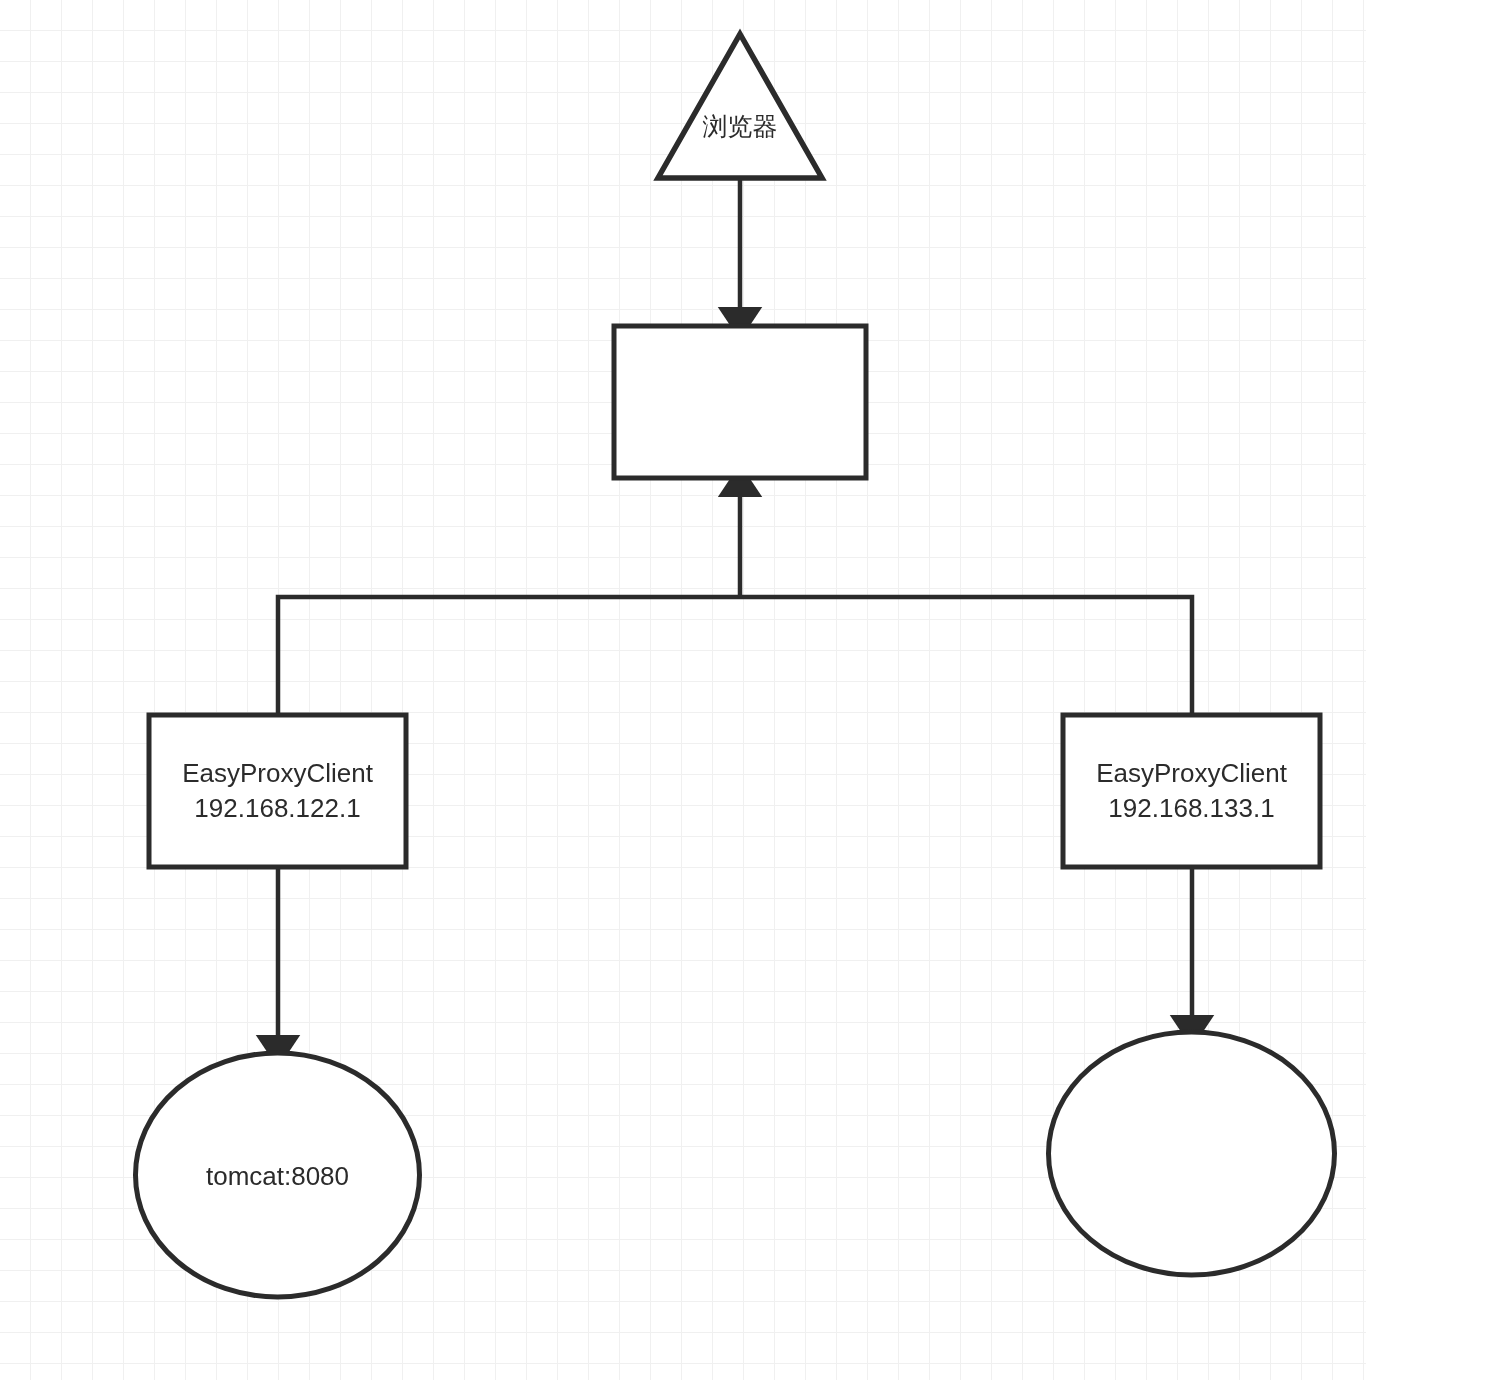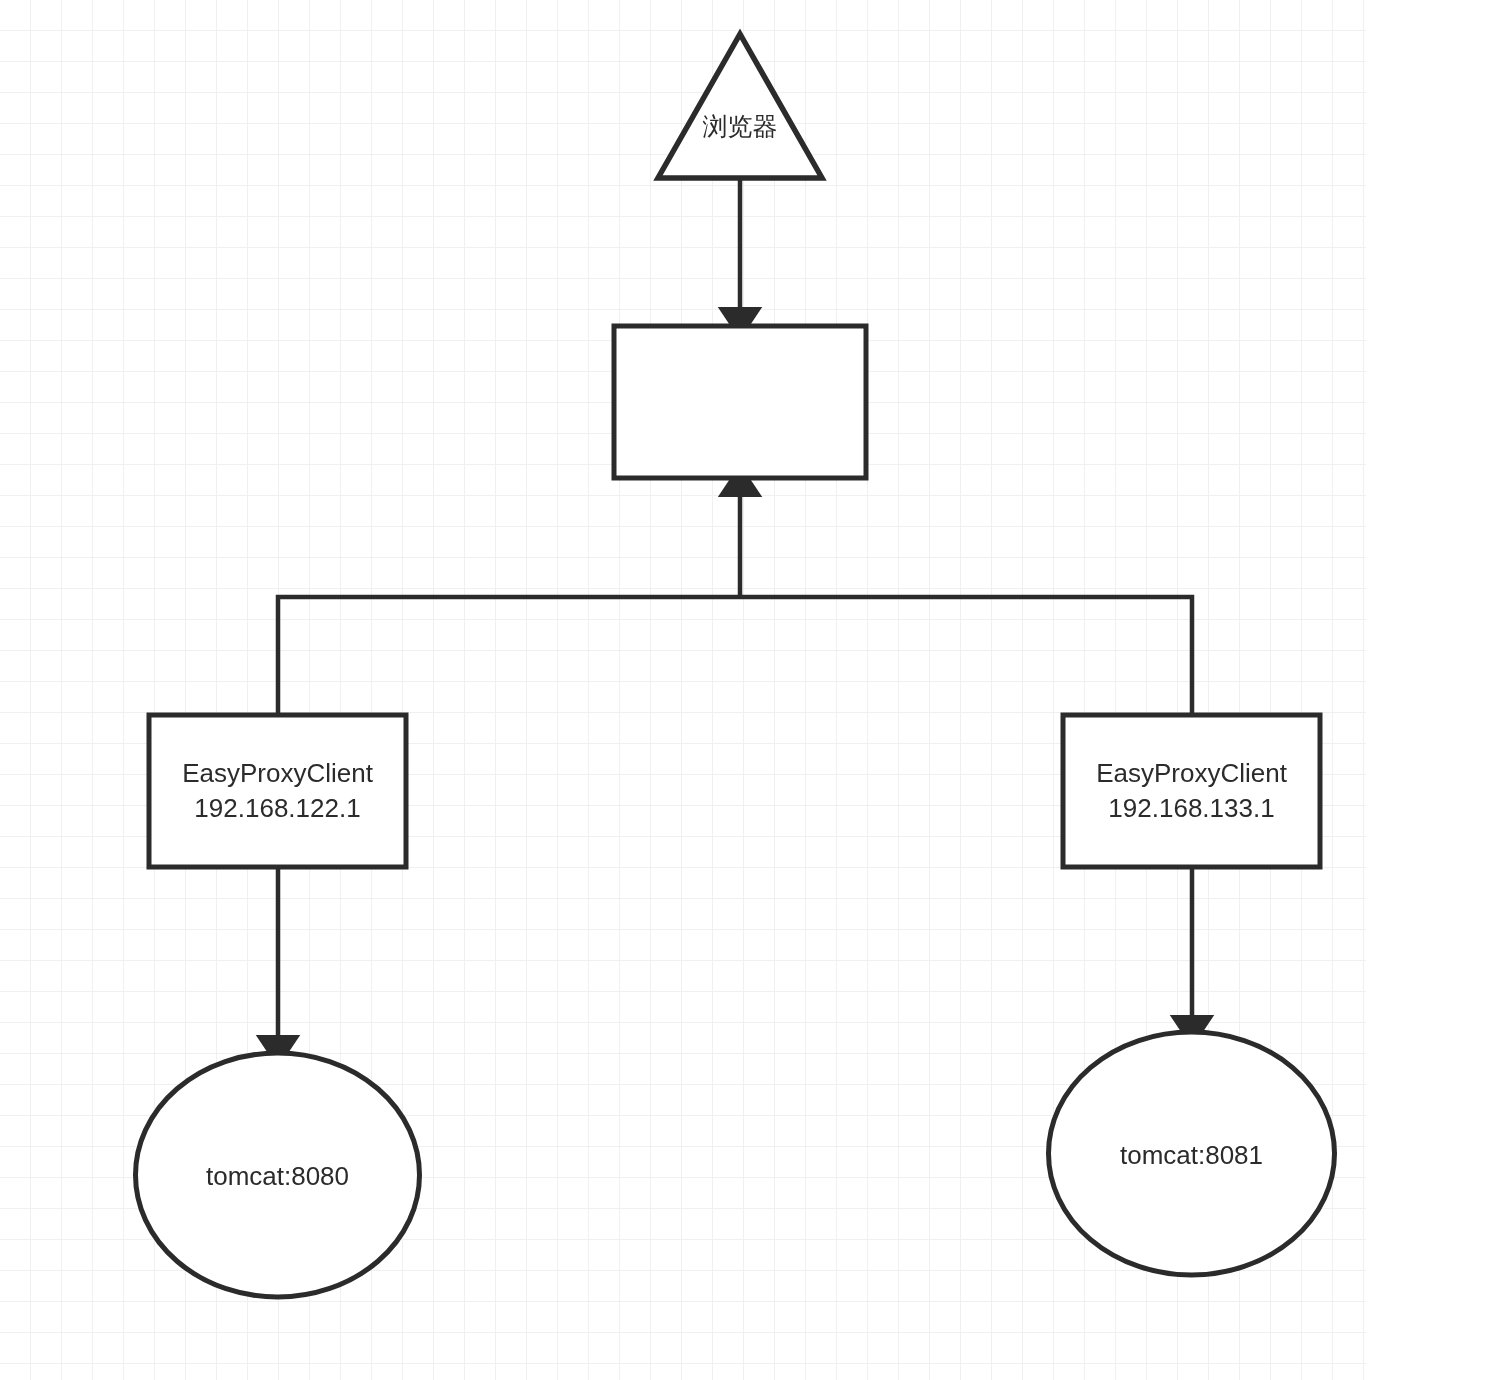--- a/index.html
+++ b/index.html
@@ -121,15 +121,14 @@
 
 
   <div class="node-label label-client-left">EasyProxyClient
 192.168.122.1</div>
 
   <div class="node-label label-client-right">EasyProxyClient
 192.168.133.1</div>
 
   <div class="node-label label-ellipse-left">tomcat:8080</div>
 
-  <div class="node-label label-ellipse-right">tomcat:8081</div>
 
 </div>
 
 </body></html>

